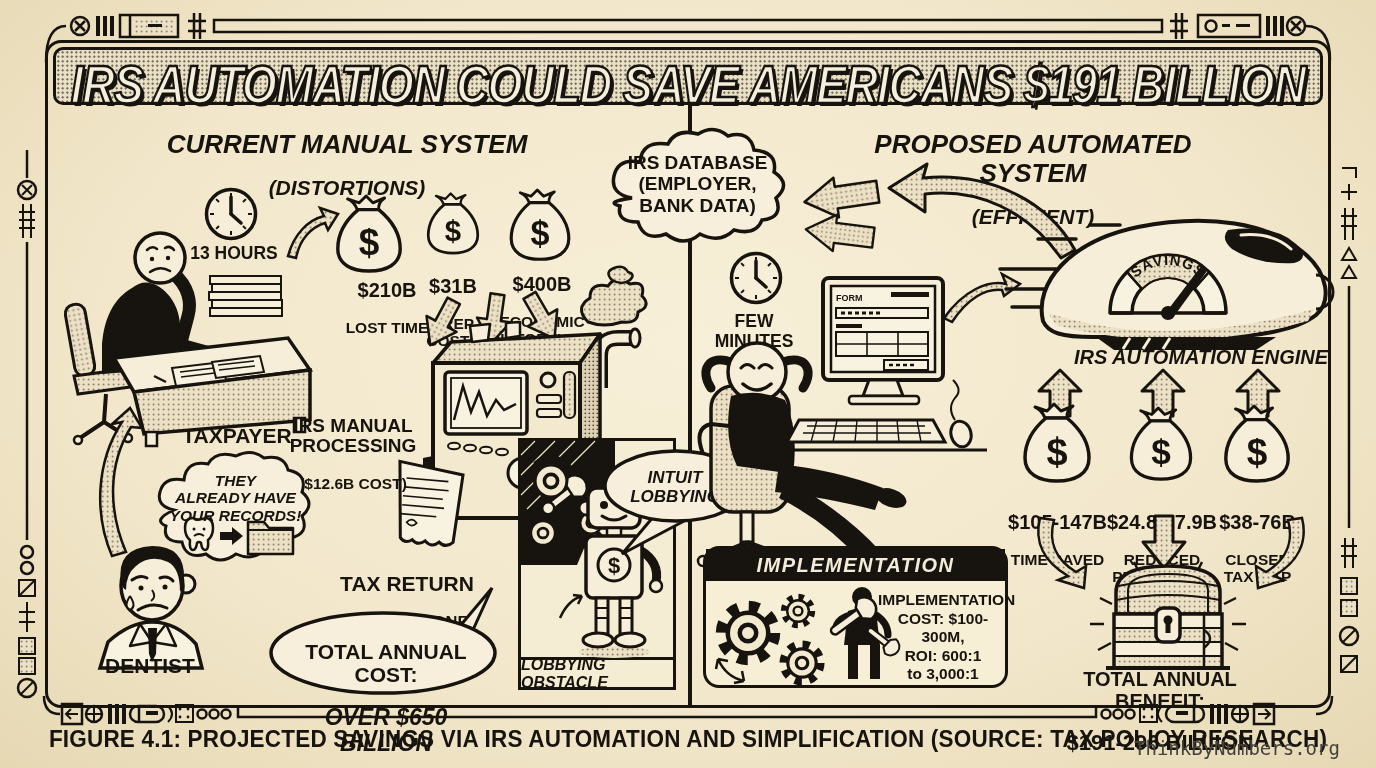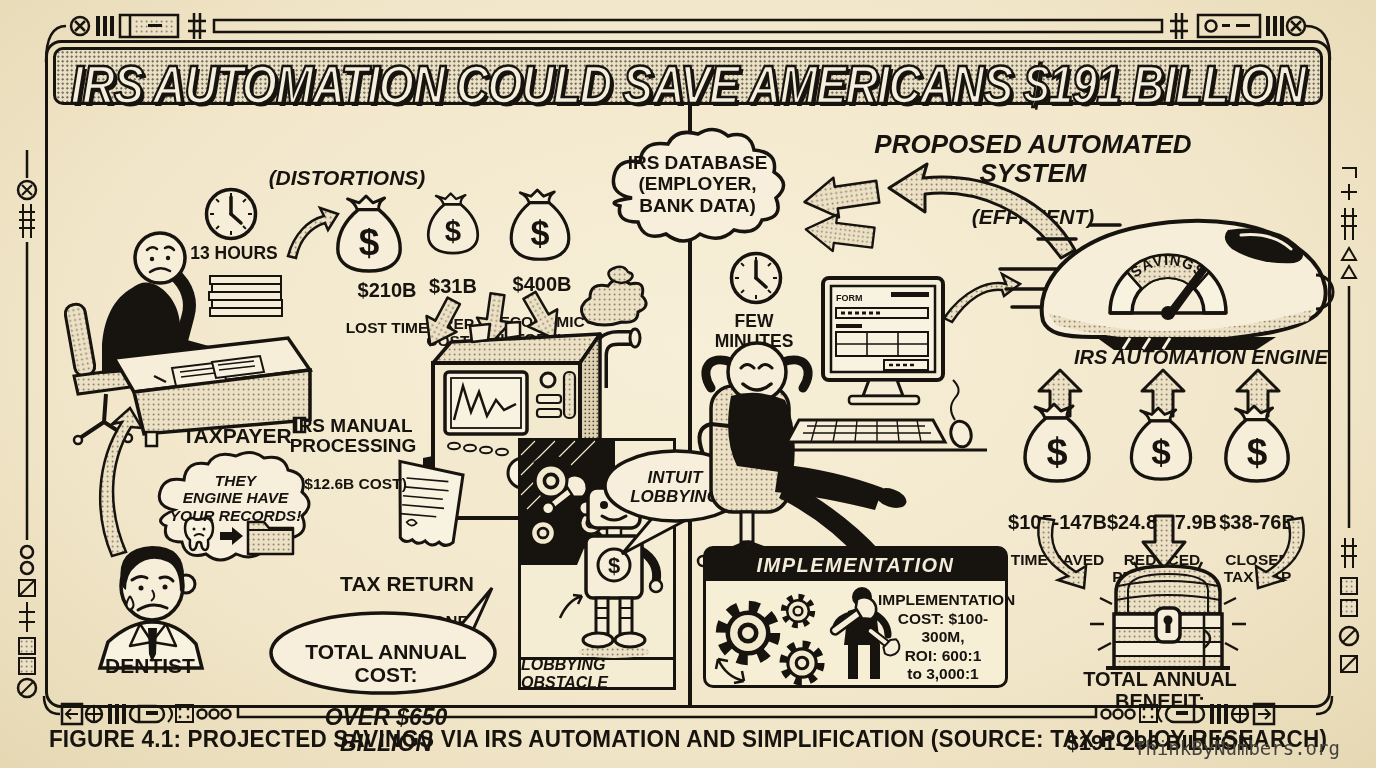--- a/index.html
+++ b/index.html
@@ -174,21 +174,21 @@
         <path d="M1341 672 L1357 656" stroke-width="2"></path>
   </g>
 </svg>
 
 <div id="frame" class="abs"></div>
 <div id="title-band" class="abs"></div>
 <div id="title-text" class="abs">IRS AUTOMATION COULD SAVE AMERICANS $191 BILLION</div>
 <div id="divider" class="abs"></div>
 
 <div class="abs txt" style="left:162px;top:112px;width:370px">
-  <br>
+  <span class="hdr1">CURRENT MANUAL SYSTEM</span><br>
   <span class="hdr2">(DISTORTIONS)</span>
 </div>
 
 <svg class="abs" style="left:203px;top:186px" width="56" height="56">
       <use href="#clockIcon"></use>
     </svg>
 <div class="abs txt" style="left:184px;top:244px;width:100px;font-size:17.5px">13 HOURS</div>
 
 <svg class="abs" style="left:62px;top:218px" width="250" height="235">
   <rect x="8" y="86" width="20" height="72" rx="9" transform="rotate(-10 18 122)" fill="url(#ht)" stroke="#17130e" stroke-width="3"></rect>
@@ -322,21 +322,21 @@
         <circle cx="20" cy="13" r="1.5" fill="#17130e"></circle>
     <path d="M10 20 Q15 16 20 20" fill="none" stroke="#17130e" stroke-width="1.8"></path>
   </g>
   <path d="M78 84 h12 v-5 l11 9 -11 9 v-5 h-12 z" fill="#17130e"></path>
   <g>
     <path d="M106 74 l16 0 5 6 24 0 0 26 -45 0 z" fill="url(#ht)" stroke="#17130e" stroke-width="2.5" stroke-linejoin="round"></path>
     <path d="M106 82 h45" stroke="#17130e" stroke-width="2"></path>
   </g>
 </svg>
 <div class="abs txt it" style="left:168px;top:472px;width:135px;font-size:15.5px">THEY
-ENGINE HAVE
+ALREADY HAVE
 YOUR RECORDS!</div>
 
 <svg class="abs" style="left:72px;top:538px" width="160" height="132">
   <ellipse cx="80" cy="48" rx="31" ry="34" fill="#f6eed8" stroke="#17130e" stroke-width="3.5"></ellipse>
   <path d="M49 44 Q44 10 80 8 Q113 8 112 40 Q112 48 108 54 Q108 30 96 24 Q78 16 64 28 Q54 36 54 52 Q50 50 49 44 Z" fill="#17130e"></path>
   <path d="M60 42 q8 -6 15 -2 M88 40 q8 -3 13 3" stroke="#17130e" stroke-width="3" fill="none" stroke-linecap="round"></path>
   <circle cx="69" cy="50" r="2.5" fill="#17130e"></circle>
       <circle cx="93" cy="49" r="2.5" fill="#17130e"></circle>
   <path d="M80 52 q5 7 -1 11" stroke="#17130e" stroke-width="2" fill="none"></path>
   <path d="M66 72 Q80 63 95 70" stroke="#17130e" stroke-width="3" fill="none" stroke-linecap="round"></path>
@@ -523,21 +523,21 @@
   <span class="bag-amt">$24.8-27.9B</span>
   <span class="bag-lbl">REDUCED
 PREP COSTS</span>
 </div>
 <div class="abs txt" style="left:1200px;top:494px;width:115px">
   <span class="bag-amt">$38-76B</span>
   <span class="bag-lbl">CLOSED
 TAX GAP</span>
 </div>
 
-<div class="abs" style="left:703px;top:546px;width:305px;height:142px;border:3.5px solid #17130e;border-radius:10px;background:#f7eed6">
+<div class="abs" style="left:703px;top:546px;width:305px;height:142px;border:3.5px solid #17130e;border-radius:16px;background:#f7eed6">
   <div style="height:32px;background:#17130e;color:#f3ecd8;display:flex;align-items:center;justify-content:center;font-weight:bold;font-style:italic;font-size:20px;letter-spacing:1.5px">IMPLEMENTATION</div>
   <svg style="position:absolute;left:4px;top:36px" width="120" height="100">
     <use href="#gearIcon" transform="translate(38 48) scale(1.5)"></use>
     <use href="#gearIcon" transform="translate(88 26) scale(0.8)"></use>
     <use href="#gearIcon" transform="translate(92 78) scale(1.05)"></use>
     <path d="M8 74 Q16 92 34 96 M8 74 l-2 10 M8 74 l10 2 M34 96 l-10 2 M34 96 l-2 -10" stroke="#17130e" stroke-width="2.5" fill="none"></path>
   </svg>
   <svg style="position:absolute;left:126px;top:38px" width="64" height="98">
     <circle cx="30" cy="10" r="10" fill="#17130e"></circle>
     <path d="M16 24 Q30 18 44 24 L48 58 L12 58 Z" fill="#17130e"></path>

